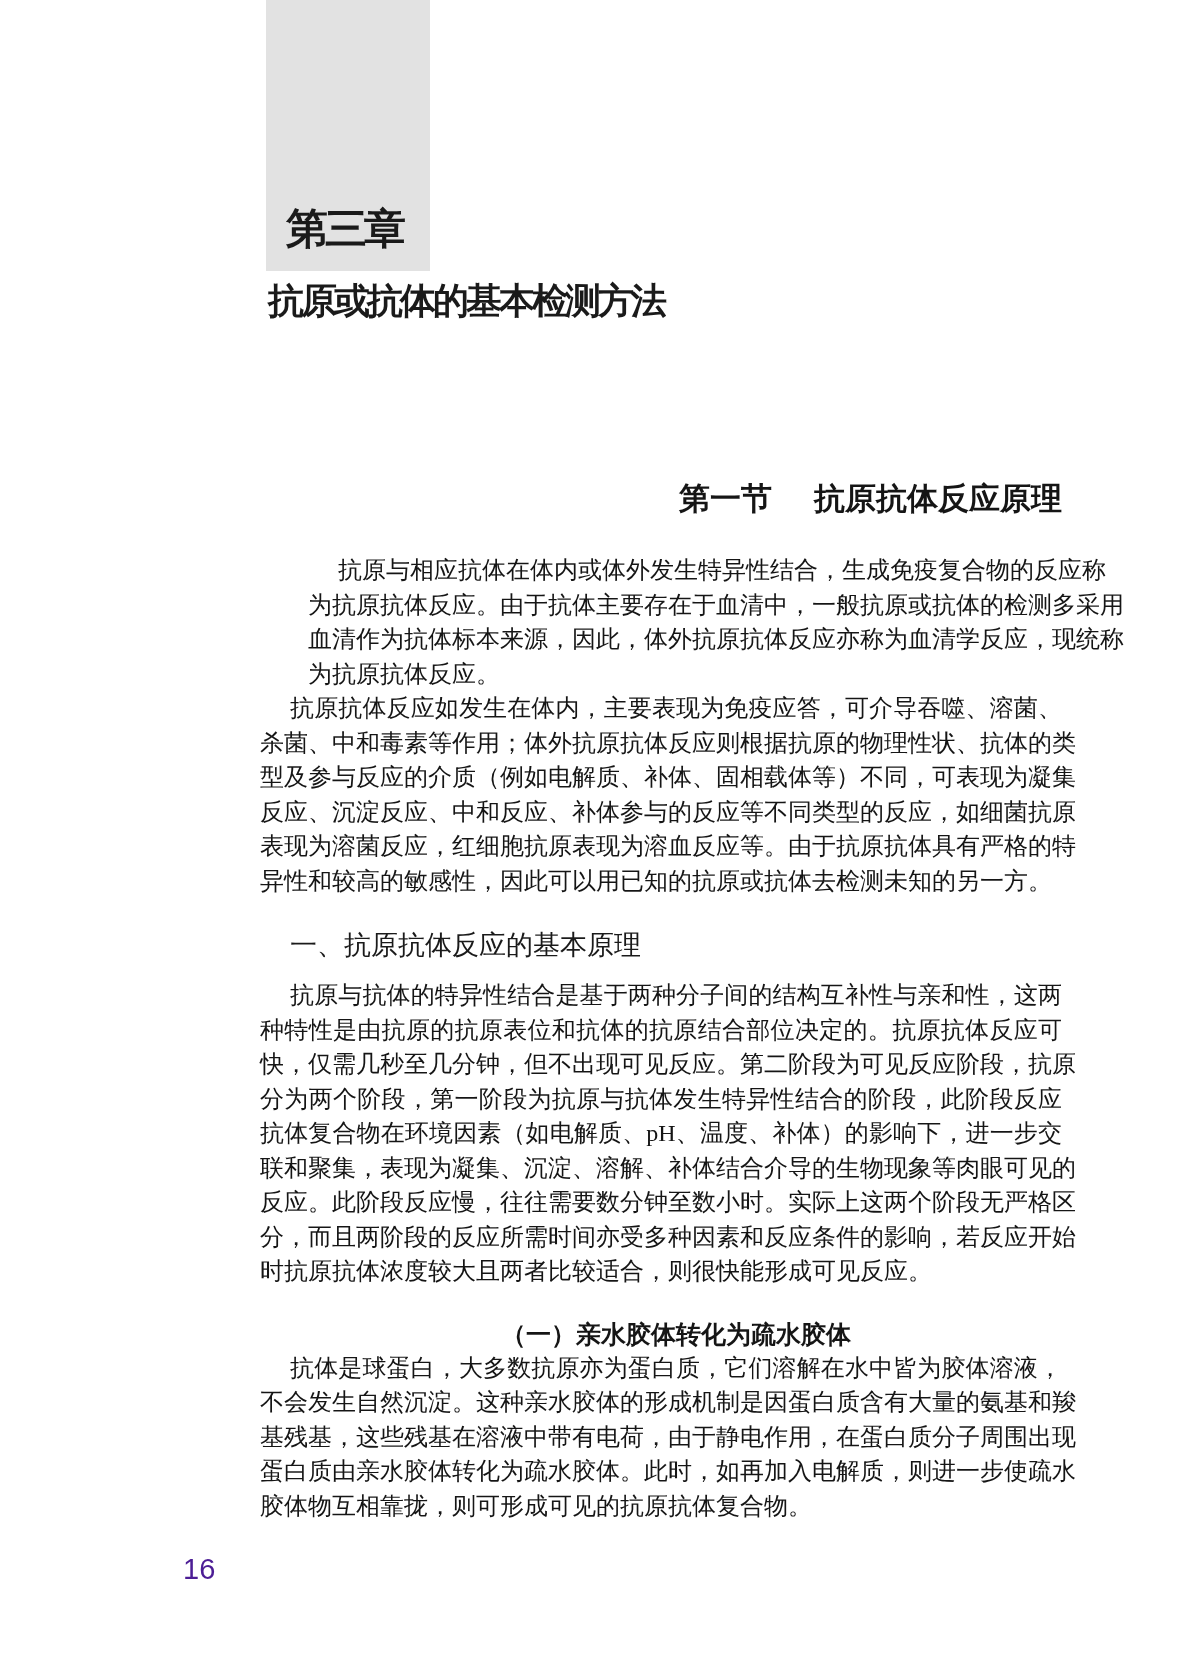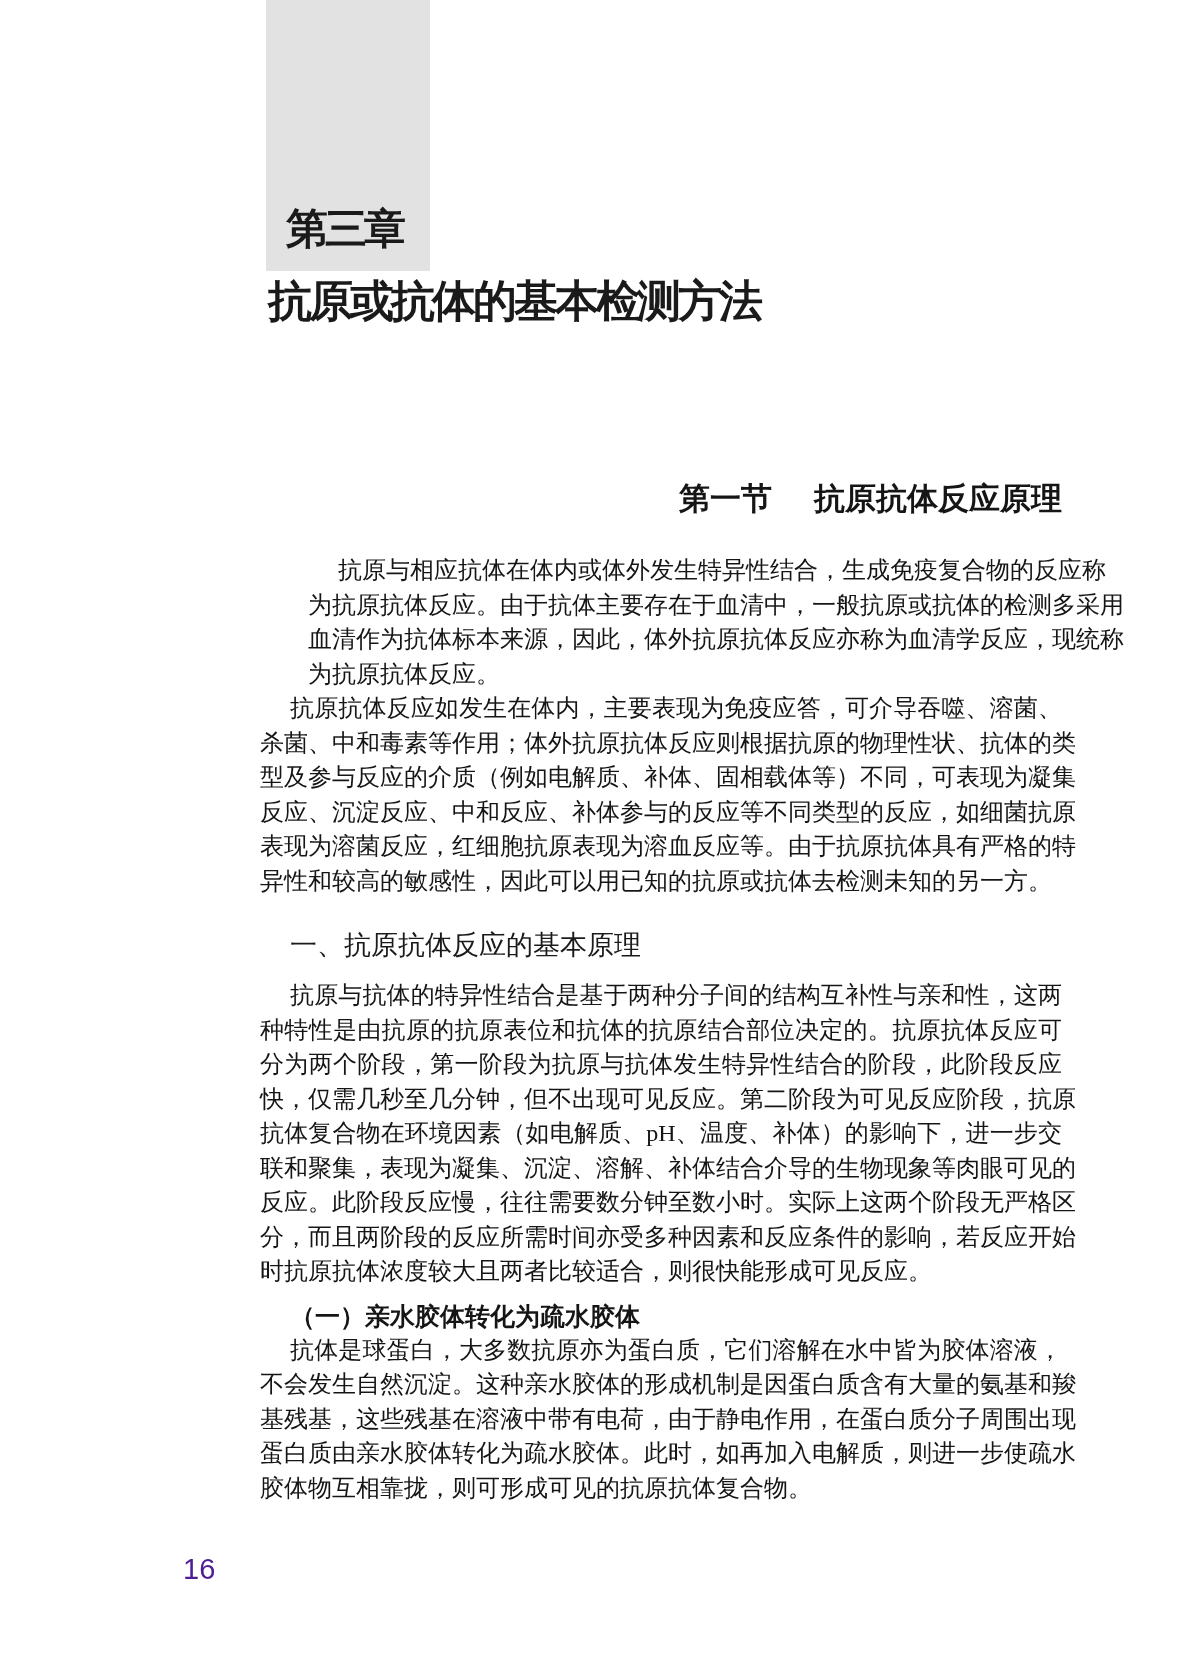--- a/index.html
+++ b/index.html
@@ -37,21 +37,21 @@
     white-space: nowrap;
   }
   
   .chapter-title {
     position: absolute;
     left: 268px;
     top: 276px;
     margin: 0;
     font-family: "Liberation Sans", "DejaVu Sans", sans-serif;
     font-weight: 700;
-    font-size: 44px;
+    font-size: 36px;
     line-height: 50px;
     letter-spacing: -3px;
     color: #1a1a1a;
     white-space: nowrap;
   }
   
   .column {
     position: absolute;
     left: 260px;
     top: 0;
@@ -94,26 +94,27 @@
     margin: 30px 0 16px 0;
     padding-left: 30px;
     font-family: "Liberation Sans", "DejaVu Sans", sans-serif;
     font-weight: 400;
     font-size: 27px;
     line-height: 34px;
     color: #1a1a1a;
     white-space: nowrap;
   }
   .subheading-2 {
-    margin: 12px 0 0 0;
+    margin: 30px 0 0 0;
     padding-left: 30px;
     font-weight: 700;
     font-size: 25px;
     line-height: 32px;
     white-space: nowrap;
+    text-align: center;
   }
   .page-number {
     position: absolute;
     left: 183px;
     top: 1552px;
     font-family: "Liberation Sans", "DejaVu Sans", sans-serif;
     font-size: 29px;
     line-height: 34px;
     color: #4c1d95;
   }
@@ -147,22 +148,22 @@
         <div class="line">反应、沉淀反应、中和反应、补体参与的反应等不同类型的反应，如细菌抗原</div>
         <div class="line">表现为溶菌反应，红细胞抗原表现为溶血反应等。由于抗原抗体具有严格的特</div>
         <div class="line last">异性和较高的敏感性，因此可以用已知的抗原或抗体去检测未知的另一方。</div>
       </div>
 
     <h3 class="subheading-1">一、抗原抗体反应的基本原理</h3>
 
     <div class="para">
         <div class="line first">抗原与抗体的特异性结合是基于两种分子间的结构互补性与亲和性，这两</div>
         <div class="line">种特性是由抗原的抗原表位和抗体的抗原结合部位决定的。抗原抗体反应可</div>
+        <div class="line">快，仅需几秒至几分钟，但不出现可见反应。第二阶段为可见反应阶段，抗原</div>
         <div class="line">分为两个阶段，第一阶段为抗原与抗体发生特异性结合的阶段，此阶段反应</div>
-        <div class="line">快，仅需几秒至几分钟，但不出现可见反应。第二阶段为可见反应阶段，抗原</div>
         <div class="line">抗体复合物在环境因素（如电解质、pH、温度、补体）的影响下，进一步交</div>
         <div class="line">联和聚集，表现为凝集、沉淀、溶解、补体结合介导的生物现象等肉眼可见的</div>
         <div class="line">反应。此阶段反应慢，往往需要数分钟至数小时。实际上这两个阶段无严格区</div>
         <div class="line">分，而且两阶段的反应所需时间亦受多种因素和反应条件的影响，若反应开始</div>
         <div class="line last">时抗原抗体浓度较大且两者比较适合，则很快能形成可见反应。</div>
       </div>
 
     <h4 class="subheading-2">（一）亲水胶体转化为疏水胶体</h4>
 
     <div class="para">

